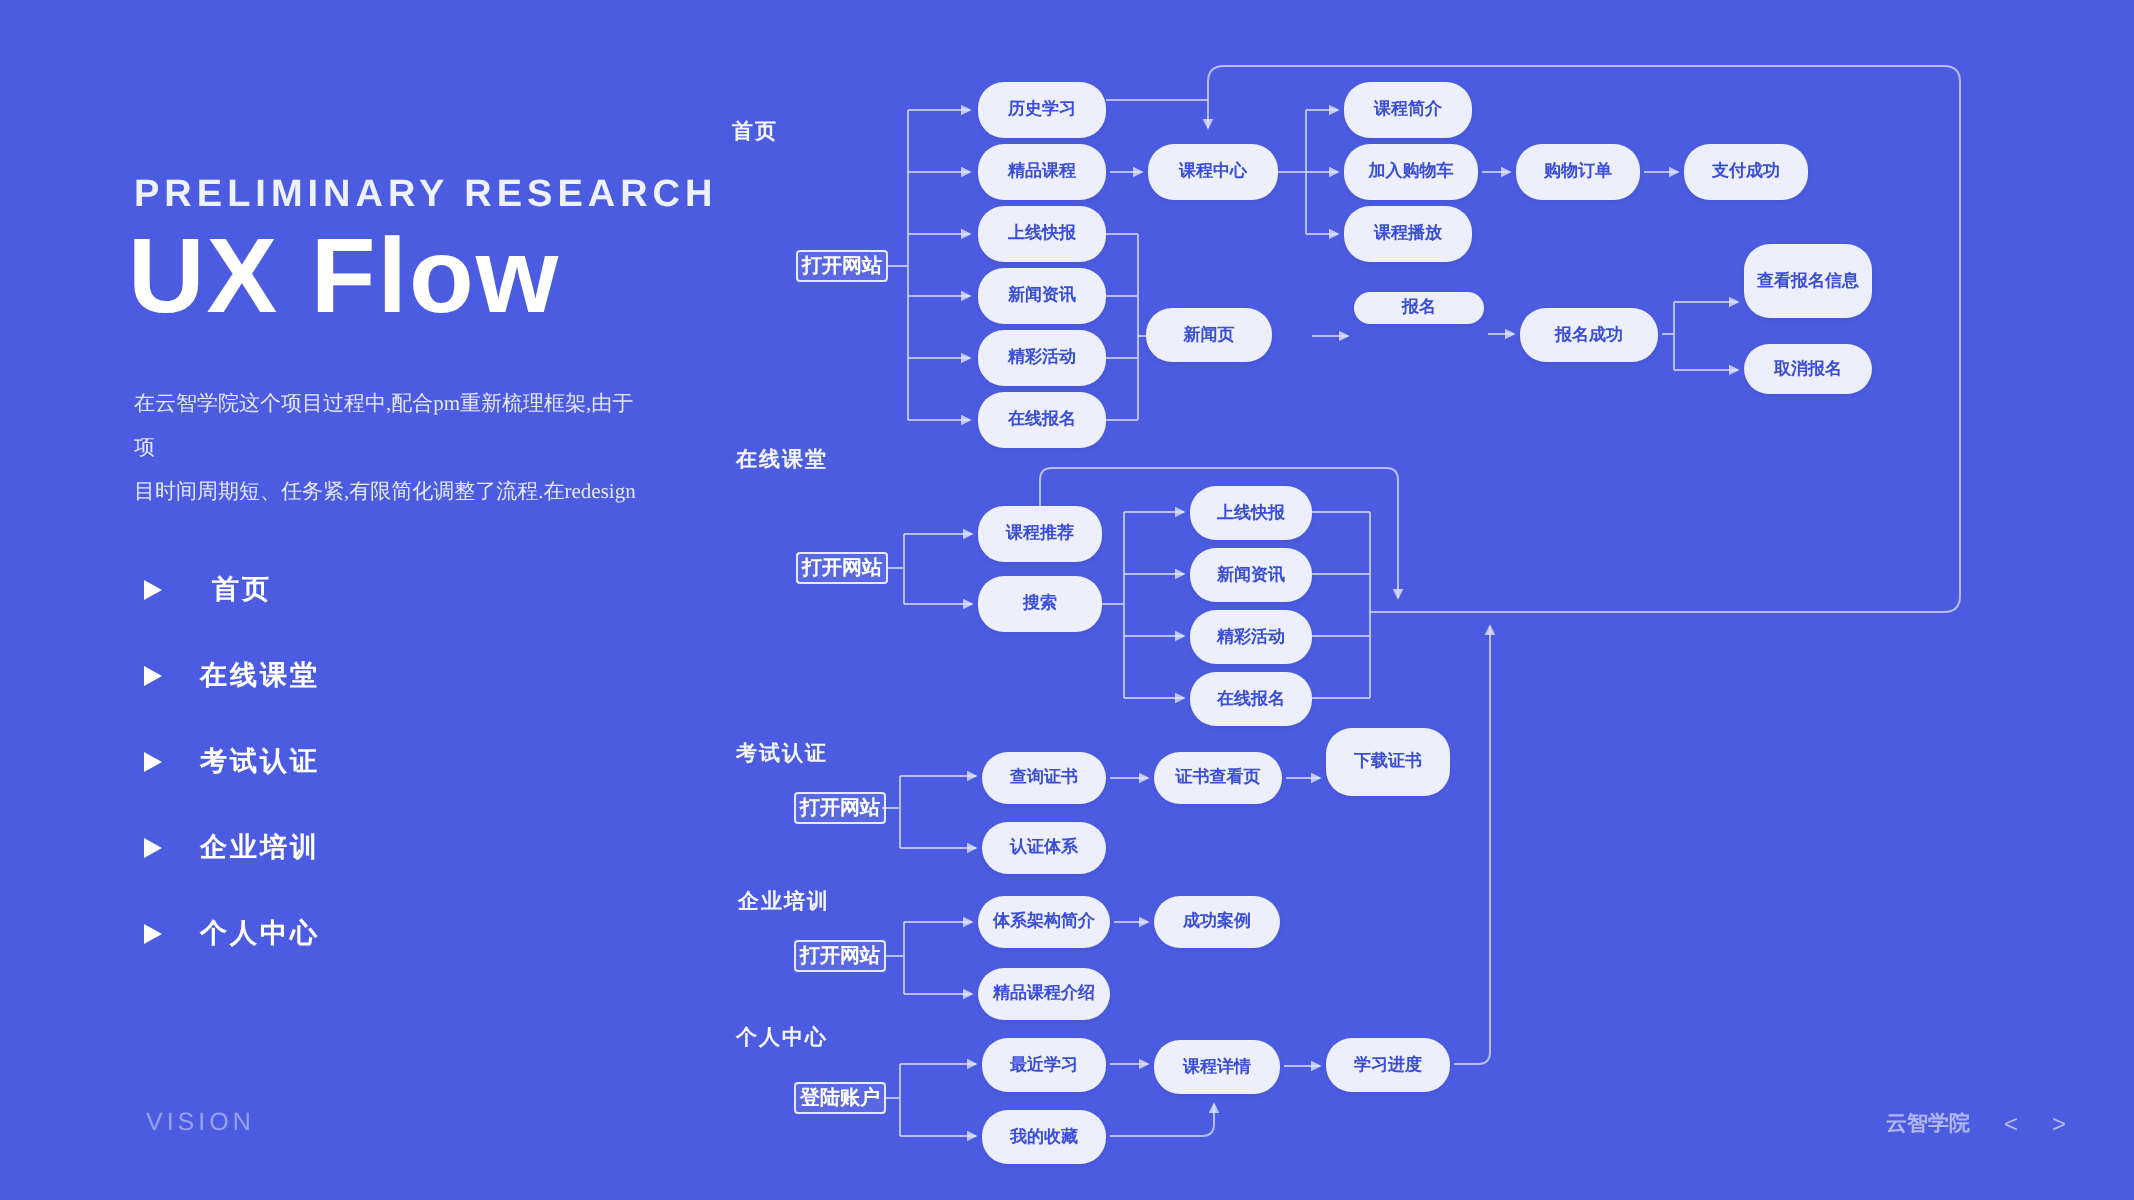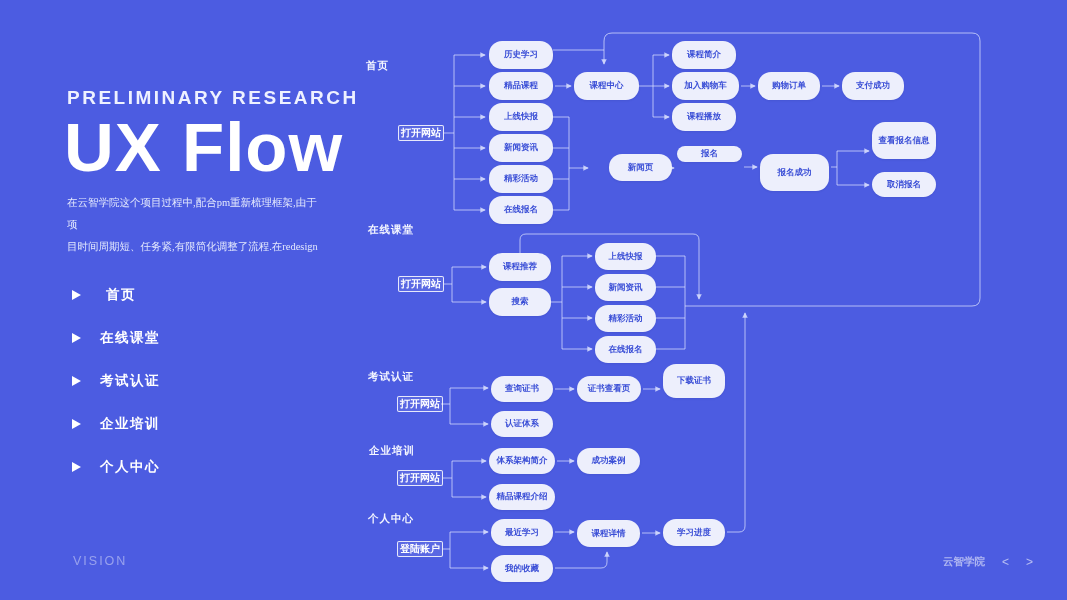--- a/index.html
+++ b/index.html
@@ -12,21 +12,21 @@
   }
   .stage { position:absolute; inset:0; }
 
   
   .eyebrow {
     position:absolute; left:67px; top:87px;
     font-size:19px; font-weight:600; letter-spacing:2.5px; color:#eef1ff;
   }
   .big-title {
     position:absolute; left:64px; top:108px;
-    font-size:69px; font-weight:800; letter-spacing:1px; color:#ffffff;
+    font-size:53px; font-weight:800; letter-spacing:1px; color:#ffffff;
   }
   .desc {
     position:absolute; left:67px; top:192px; width:260px;
     font-size:10.5px; line-height:22px; color:#e3e8fd; font-weight:500;font-family:Liberation Serif, serif;
   }
   .menu { position:absolute; left:72px; top:286px; }
   .menu-item {
     display:flex; align-items:center; height:18px; margin-bottom:25px; cursor:pointer;
   }
   .tri {
@@ -195,23 +195,23 @@
   <div class="pill" style="left:489px;top:103px;width:64px;height:28px">上线快报</div>
   <div class="pill" style="left:489px;top:134px;width:64px;height:28px">新闻资讯</div>
   <div class="pill" style="left:489px;top:165px;width:64px;height:28px">精彩活动</div>
   <div class="pill" style="left:489px;top:196px;width:64px;height:28px">在线报名</div>
   <div class="pill" style="left:574px;top:72px;width:65px;height:28px">课程中心</div>
   <div class="pill" style="left:672px;top:41px;width:64px;height:28px">课程简介</div>
   <div class="pill" style="left:672px;top:72px;width:67px;height:28px">加入购物车</div>
   <div class="pill" style="left:672px;top:103px;width:64px;height:28px">课程播放</div>
   <div class="pill" style="left:758px;top:72px;width:62px;height:28px">购物订单</div>
   <div class="pill" style="left:842px;top:72px;width:62px;height:28px">支付成功</div>
-  <div class="pill" style="left:609px;top:154px;width:63px;height:27px">新闻页</div>
+  <div class="pill" style="left:573px;top:154px;width:63px;height:27px">新闻页</div>
   <div class="pill" style="left:677px;top:146px;width:65px;height:16px">报名</div>
-  <div class="pill" style="left:760px;top:154px;width:69px;height:37px">报名成功</div>
+  <div class="pill" style="left:760px;top:154px;width:69px;height:27px">报名成功</div>
   <div class="pill" style="left:872px;top:122px;width:64px;height:37px">查看报名信息</div>
   <div class="pill" style="left:872px;top:172px;width:64px;height:25px">取消报名</div>
 
   <div class="pill" style="left:489px;top:253px;width:62px;height:28px">课程推荐</div>
   <div class="pill" style="left:489px;top:288px;width:62px;height:28px">搜索</div>
   <div class="pill" style="left:595px;top:243px;width:61px;height:27px">上线快报</div>
   <div class="pill" style="left:595px;top:274px;width:61px;height:27px">新闻资讯</div>
   <div class="pill" style="left:595px;top:305px;width:61px;height:27px">精彩活动</div>
   <div class="pill" style="left:595px;top:336px;width:61px;height:27px">在线报名</div>
 

